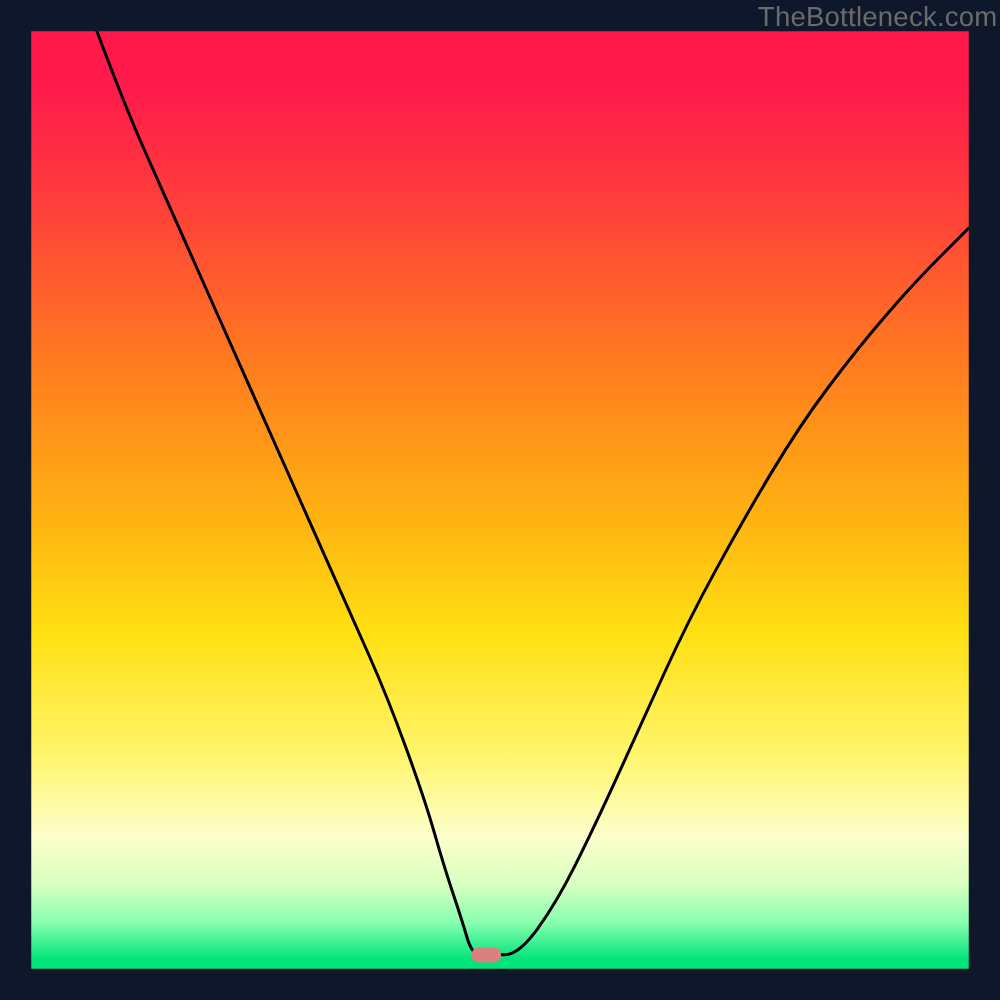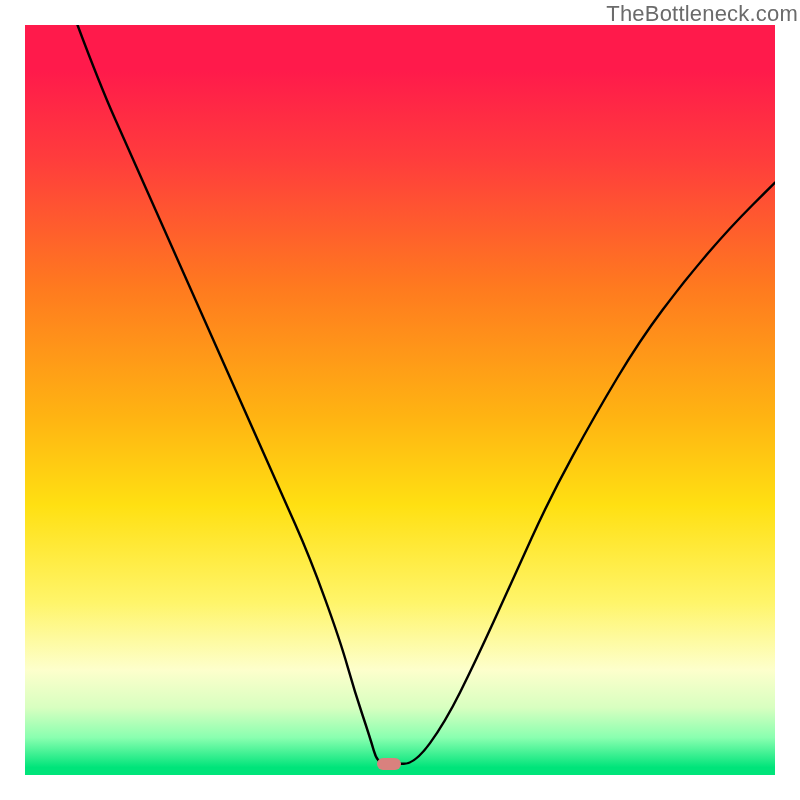--- a/index.html
+++ b/index.html
@@ -8,21 +8,21 @@
     width: 800px;
     height: 800px;
     overflow: hidden;
     background: #000;
     font-family: Arial, Helvetica, sans-serif;
   }
   .stage {
     position: relative;
     width: 800px;
     height: 800px;
-    background: #ffffff;
+    background: #0f172a;
   }
   .plot {
     position: absolute;
     left: 25px;
     top: 25px;
     width: 750px;
     height: 750px;
     
     background: linear-gradient(
       to bottom,

